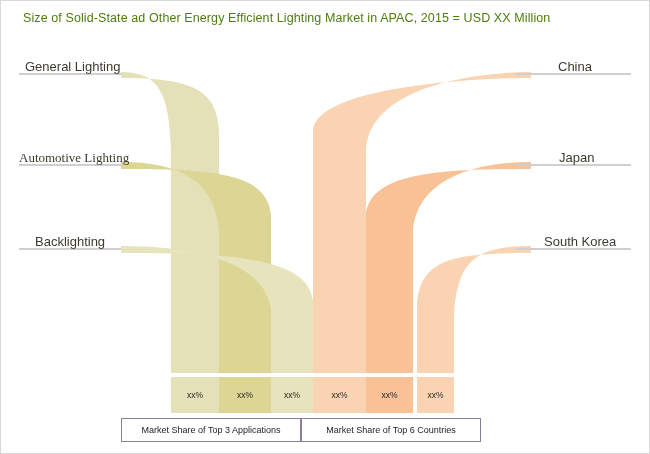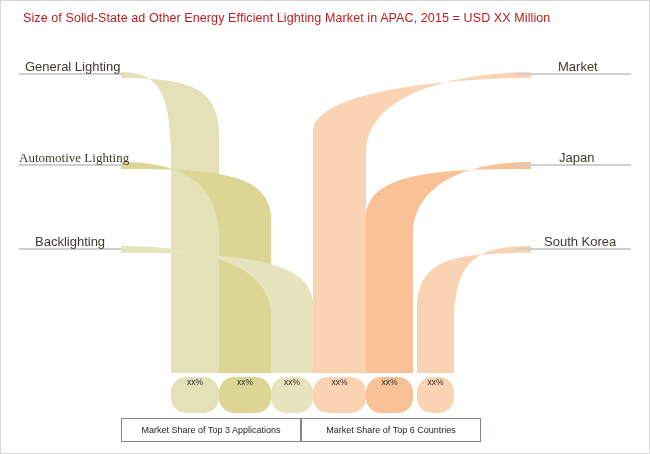--- a/index.html
+++ b/index.html
@@ -17,21 +17,21 @@
     background: #ffffff;
     overflow: hidden;
     box-sizing: border-box;
     border: 1px solid #d8d8d8;
   }
   #chart-title {
     position: absolute;
     left: 22px;
     top: 10px;
     font-size: 12.5px;
-    color: #b91c1c;
+    color: #4d7c0f;
     letter-spacing: 0.1px;
     white-space: nowrap;
   }
   .node-label {
     position: absolute;
     font-size: 13px;
     color: #3d3a2e;
     white-space: nowrap;
   }
   .node-rule {
@@ -42,24 +42,24 @@
   #sankey-svg {
     position: absolute;
     left: 0;
     top: 0;
   }
   .pct-cell {
     position: absolute;
     top: 376px;
     height: 36px;
     display: flex;
+    align-items: center;
     justify-content: center;
     font-size: 8.5px;
     color: #2a2a2a;
-    border-radius: 15px;
   }
   .legend-box {
     position: absolute;
     top: 417px;
     height: 24px;
     border: 1px solid #8a7f9e;
     background: #ffffff;
     display: flex;
     align-items: center;
     justify-content: center;
@@ -93,21 +93,21 @@
   <div class="node-rule" style="left:18px; top:72px; width:102px;"></div>
   <div class="node-label" style="left:24px; top:58px;">General Lighting</div>
 
   <div class="node-rule" style="left:18px; top:163px; width:102px;"></div>
   <div class="node-label" style="left:18px; top:149px;font-family:Liberation Serif, serif;">Automotive Lighting</div>
 
   <div class="node-rule" style="left:18px; top:247px; width:102px;"></div>
   <div class="node-label" style="left:34px; top:233px;">Backlighting</div>
 
   <div class="node-rule" style="left:515px; top:72px; width:115px;"></div>
-  <div class="node-label" style="left:557px; top:58px;">Market</div>
+  <div class="node-label" style="left:557px; top:58px;">China</div>
 
   <div class="node-rule" style="left:515px; top:163px; width:115px;"></div>
   <div class="node-label" style="left:558px; top:149px;">Japan</div>
 
   <div class="node-rule" style="left:515px; top:247px; width:115px;"></div>
   <div class="node-label" style="left:543px; top:233px;">South Korea</div>
 
   <div class="pct-cell" style="left:170px; width:48px; background:#e4e0b7;">
     <span>xx%</span>
   </div>

